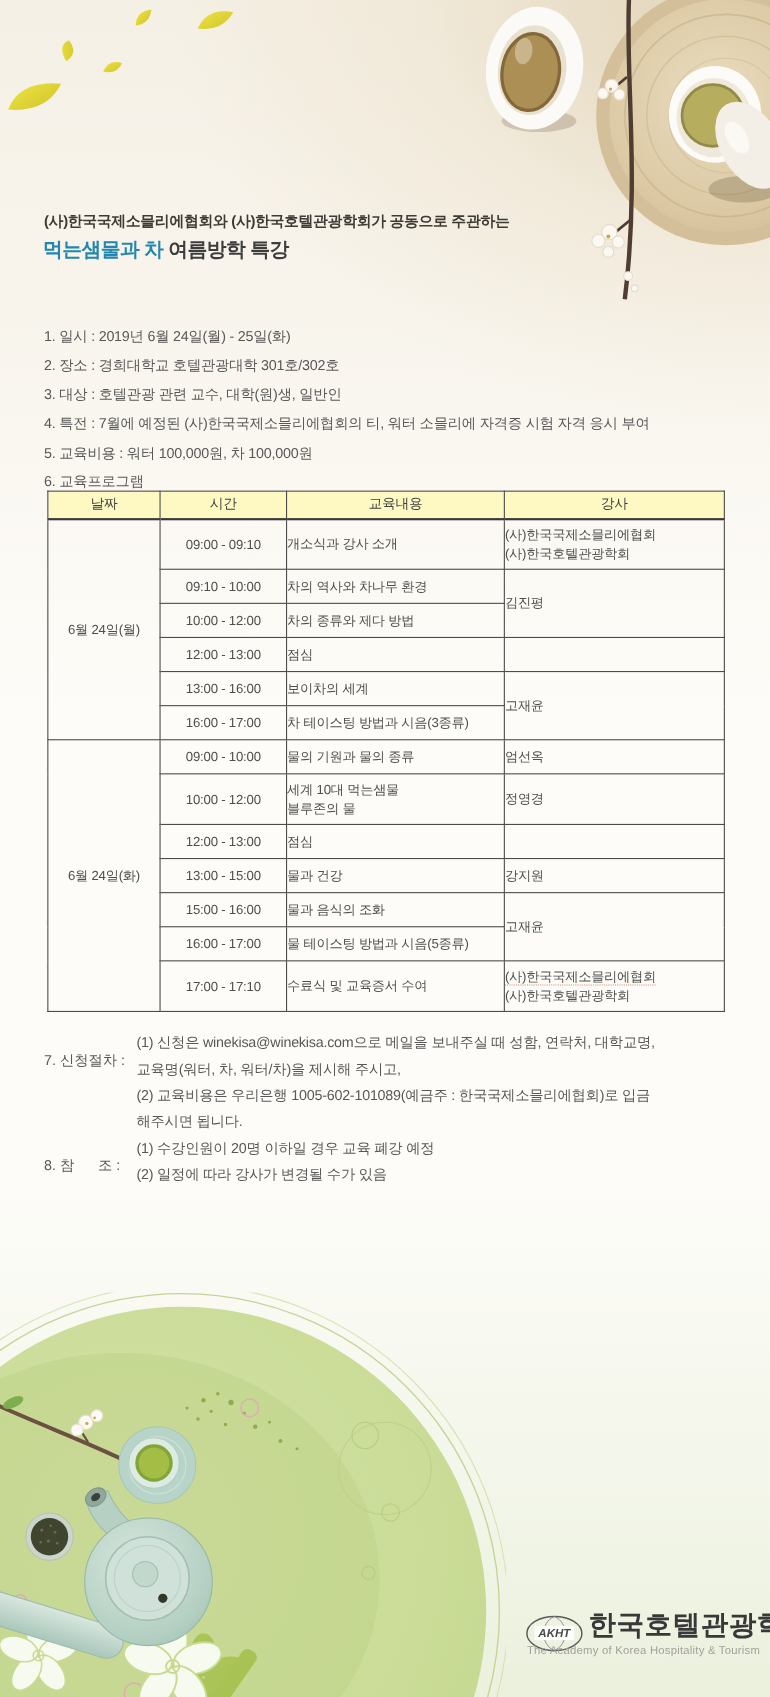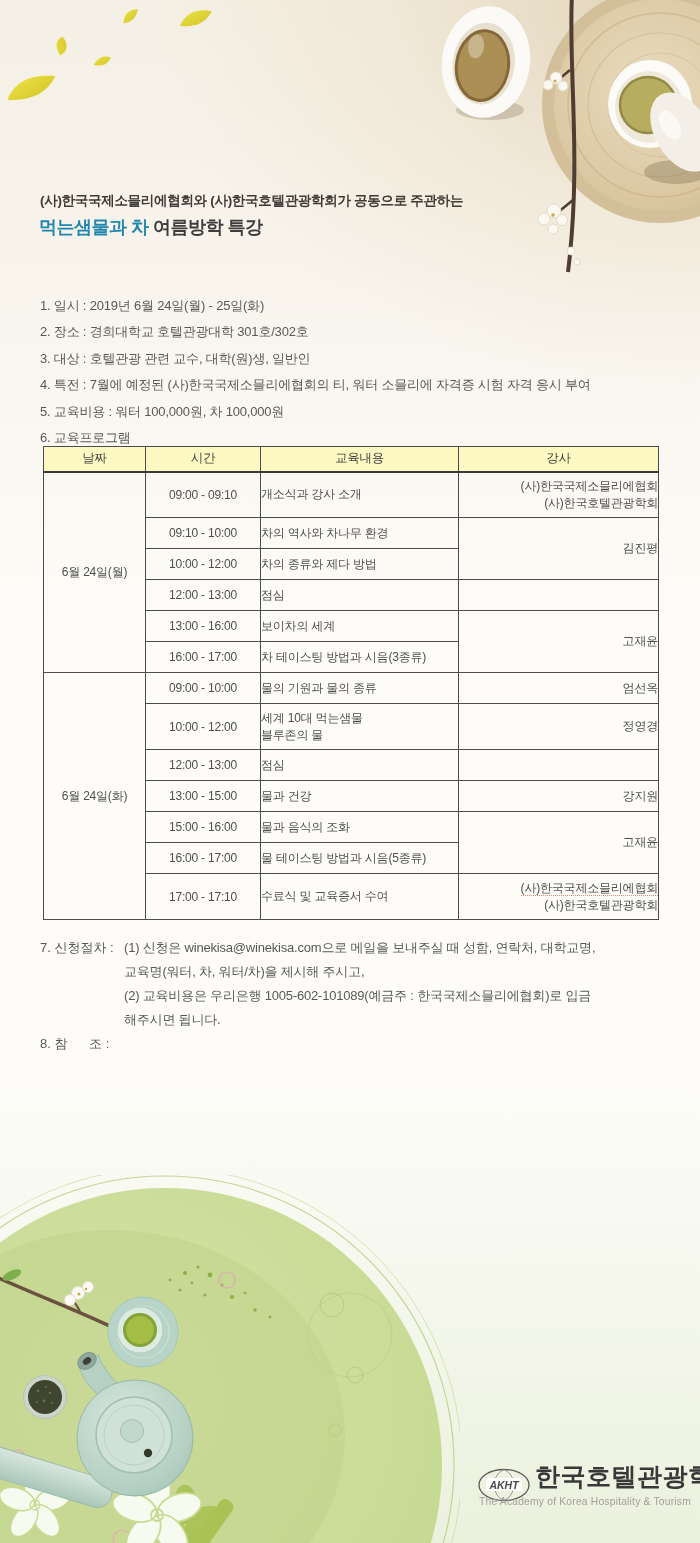--- a/index.html
+++ b/index.html
@@ -43,27 +43,27 @@
   }
   table.prog th,table.prog td{border:1px solid #4c4c4c;vertical-align:middle;padding:0;}
   table.prog th{
     background:#fef9c3;height:25px;font-weight:400;font-size:12.5px;color:#3f3f3f;
     border-bottom:2px solid #393939;
   }
   tr.h-reg{height:31px;} tr.h-tall{height:46px;}
   td.c-date{text-align:center;}
   td.c-time{text-align:center;}
   td.c-content{text-align:left;padding-left:11px;}
-  td.c-lect{text-align:right;padding-left:11px;}
+  td.c-lect{text-align:left;padding-left:11px;}
   .two-line{line-height:17px;display:inline-block;}
   .dotted-red{border-bottom:1px dotted #dd8c72;}
   
   .notes{position:absolute;left:40px;top:936px;width:640px;font-size:13px;color:#585858;}
   .note-row{display:flex;align-items:flex-start;}
-  .note-label{white-space:pre;width:84px;flex:0 0 84px;line-height:24px;}
+  .note-label{white-space:pre;width:84px;flex:0 0 84px;line-height:24px;margin-top:16px;}
   .note-lines div{line-height:24px;letter-spacing:-0.2px;}
   
   .footer-logo{position:absolute;left:478px;top:1459px;width:218px;height:54px;}
   .footer-logo .globe{position:absolute;left:0;top:6px;}
   .footer-logo .org{
     position:absolute;left:57px;top:1px;font-size:25px;font-weight:800;color:#383838;
     letter-spacing:0.5px;white-space:nowrap;
   }
   .footer-logo .tagline{
     position:absolute;left:1px;top:37px;width:217px;font-size:10.3px;color:#a3a09b;
@@ -250,20 +250,24 @@
       <div class="note-label">7. 신청절차 : </div>
       <div class="note-lines">
         <div>(1) 신청은 winekisa@winekisa.com으로 메일을 보내주실 때 성함, 연락처, 대학교명,</div>
         <div>교육명(워터, 차, 워터/차)을 제시해 주시고,</div>
         <div>(2) 교육비용은 우리은행 1005-602-101089(예금주 : 한국국제소믈리에협회)로 입금</div>
         <div>해주시면 됩니다.</div>
       </div>
     </div>
     <div class="note-row">
       <div class="note-label">8. 참      조 : </div>
+      <div class="note-lines">
+        <div>(1) 수강인원이 20명 이하일 경우 교육 폐강 예정</div>
+        <div>(2) 일정에 따라 강사가 변경될 수가 있음</div>
+      </div>
     </div>
   </div>
 
   <svg class="decor" style="left:-120px;top:1175px" width="580" height="368" viewBox="0 0 580 368">
     <defs>
       <radialGradient id="circG" cx="0.42" cy="0.38" r="0.75">
         <stop offset="0" stop-color="#d3e2a8"></stop>
           <stop offset="0.65" stop-color="#cadc97"></stop>
           <stop offset="1" stop-color="#c3d78d"></stop>
       </radialGradient>

